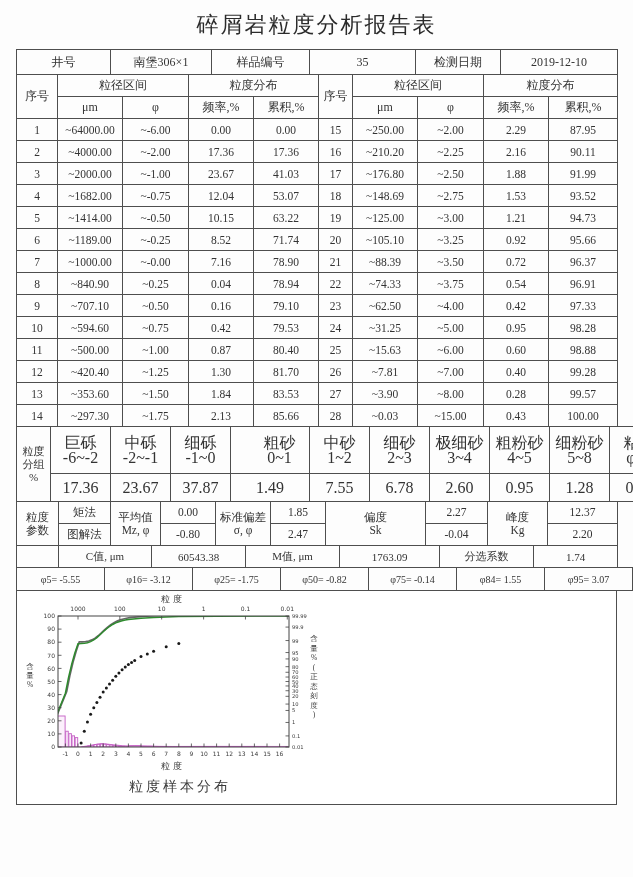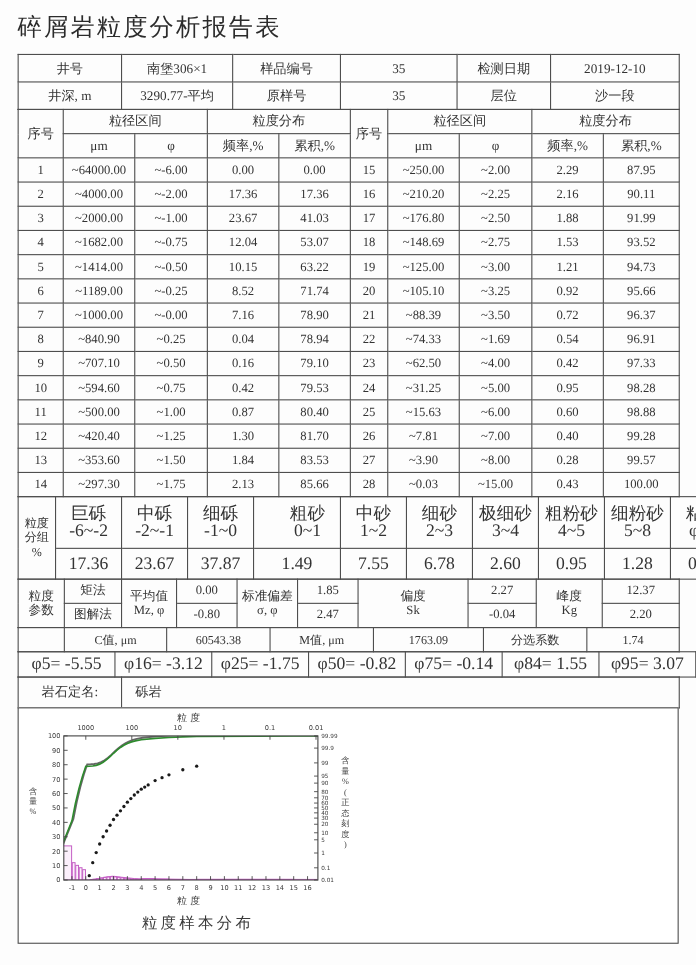--- a/index.html
+++ b/index.html
@@ -1,32 +1,32 @@
 <!DOCTYPE html>
 <html><head>
 <meta charset="utf-8">
 <style>
   html,body{margin:0;padding:0;background:#fdfdfd;}
   body{width:633px;height:877px;box-sizing:border-box;
        font-family:"Liberation Serif","DejaVu Serif",serif;color:#222;}
   .page{padding:0 16px;}
-  .title{text-align:left;font-size:22px;font-weight:500;letter-spacing:2px;
+  .title{text-align:center;font-size:22px;font-weight:500;letter-spacing:2px;
          margin:0;padding:10px 0 9px 0;color:#2b2b2b;}
   table.sheet-tbl{border-collapse:collapse;width:601px;table-layout:fixed;}
   table.sheet-tbl + table.sheet-tbl{margin-top:-1px;}
   .sheet-tbl td{border:1px solid #4e4e4e;text-align:center;vertical-align:middle;
      font-size:12px;padding:0 1px;overflow:hidden;white-space:nowrap;color:#333;}
   .head-tbl td{height:24px;}
   .main-tbl td{height:21px;font-size:11.5px;}
   .main-tbl td.hdr{font-size:12px;}
   .groups-tbl td{height:27px;font-size:16px;}
   .groups-tbl td.ghdr{height:46px;line-height:15px;}
   .params-up td{height:21px;font-size:11.5px;line-height:13px;}
   .params-lo td{height:21px;font-size:11px;}
-  .perc-tbl td{height:22px;font-size:16px;text-align:center;}
+  .perc-tbl td{height:22px;font-size:10px;text-align:center;}
   .rock-tbl td{height:27px;}
   .rock-tbl td.rv{text-align:left;padding-left:12px;}
   .chart-box{width:601px;height:215px;border:1px solid #4e4e4e;margin-top:-1px;
              box-sizing:border-box;background:#fff;}
   svg text{font-family:"DejaVu Sans","Liberation Sans",sans-serif;fill:#3a3a3a;}
   svg text.cjk{font-family:"Liberation Serif","DejaVu Serif",serif;}
 </style>
 </head>
 <body>
 
@@ -43,28 +43,20 @@
         <col style="width:117px">
       </colgroup>
     <tbody>
         <tr>
       <td>井号</td>
       <td>南堡306×1</td>
       <td>样品编号</td>
       <td>35</td>
       <td>检测日期</td>
       <td>2019-12-10</td>
-    </tr>
-    <tr>
-      <td>井深, m</td>
-      <td>3290.77-平均</td>
-      <td>原样号</td>
-      <td>35</td>
-      <td>层位</td>
-      <td>沙一段</td>
     </tr>
   </tbody>
     </table>
 
   <table class="sheet-tbl main-tbl">
     <colgroup>
         <col style="width:41px">
         <col style="width:65px">
         <col style="width:66px">
               <col style="width:65px">
@@ -181,21 +173,21 @@
           <td>96.37</td>
         </tr>
         <tr>
           <td>8</td>
           <td>~840.90</td>
           <td>~0.25</td>
           <td>0.04</td>
           <td>78.94</td>
           <td>22</td>
           <td>~74.33</td>
-          <td>~1.69</td>
+          <td>~3.75</td>
           <td>0.54</td>
           <td>96.91</td>
         </tr>
         <tr>
           <td>9</td>
           <td>~707.10</td>
           <td>~0.50</td>
           <td>0.16</td>
           <td>79.10</td>
           <td>23</td>
@@ -373,32 +365,20 @@
           <td style="width: 85px;">φ16= -3.12</td>
           <td style="width: 85px;">φ25= -1.75</td>
           <td style="width: 85px;">φ50= -0.82</td>
           <td style="width: 85px;">φ75= -0.14</td>
           <td style="width: 85px;">φ84= 1.55</td>
           <td style="width: 85px;">φ95= 3.07</td>
         </tr>
   </tbody>
     </table>
 
-  <table class="sheet-tbl rock-tbl">
-    <colgroup>
-        <col style="width:94px">
-        <col style="width:507px">
-      </colgroup>
-    <tbody>
-        <tr>
-      <td>岩石定名:</td>
-      <td class="rv">砾岩</td>
-    </tr>
-  </tbody>
-    </table>
 
   <div class="chart-box">
     <svg id="chart-svg" width="601" height="215" viewBox="0 0 601 215">
         <defs>
           <clipPath id="plotclip">
             <rect x="41" y="25" width="231" height="131"></rect>
           </clipPath>
         </defs>
         <g clip-path="url(#plotclip)">
           <rect x="36.099999999999994" y="124.9923" width="12.000000000000002" height="31.0077" fill="#fcf0fc" stroke="#c45ec4" stroke-width="0.9"></rect>

